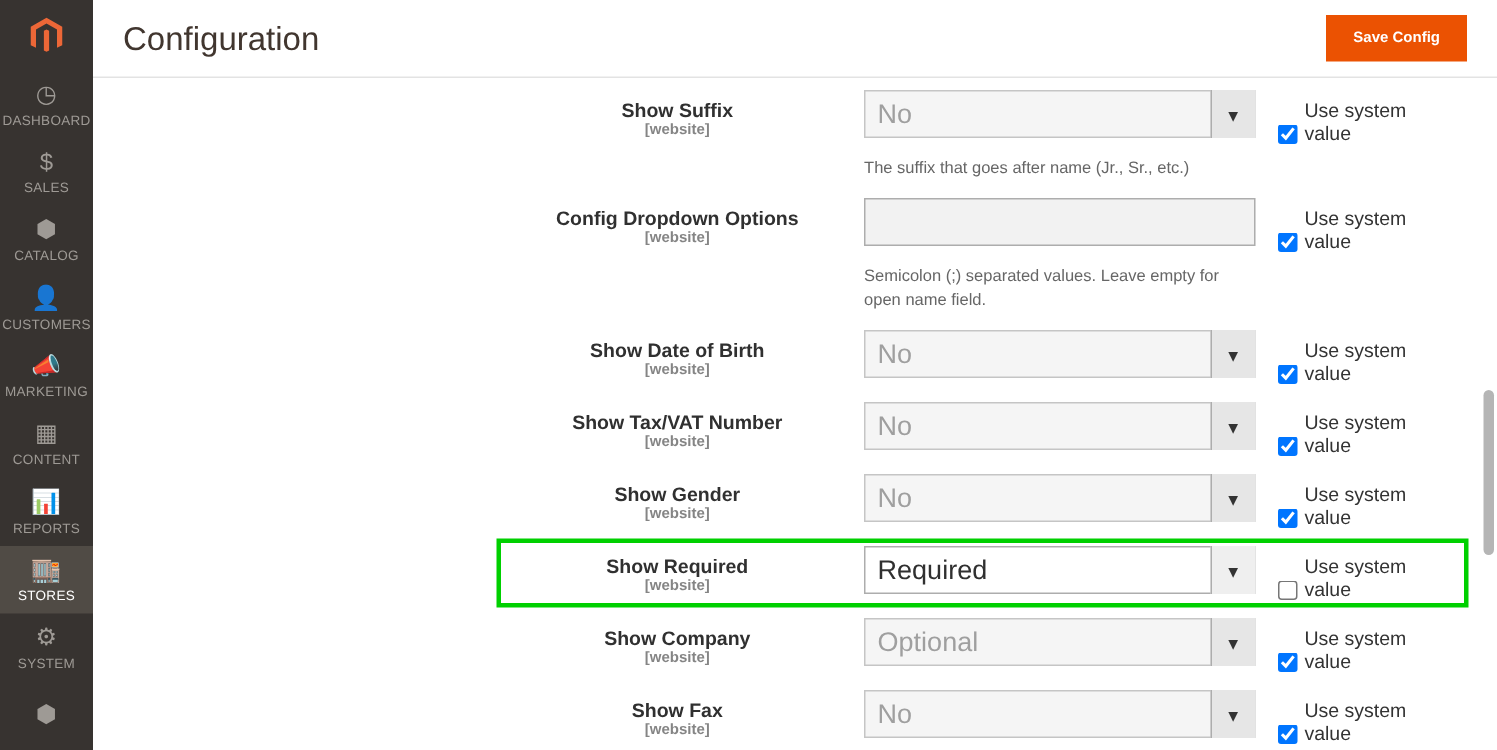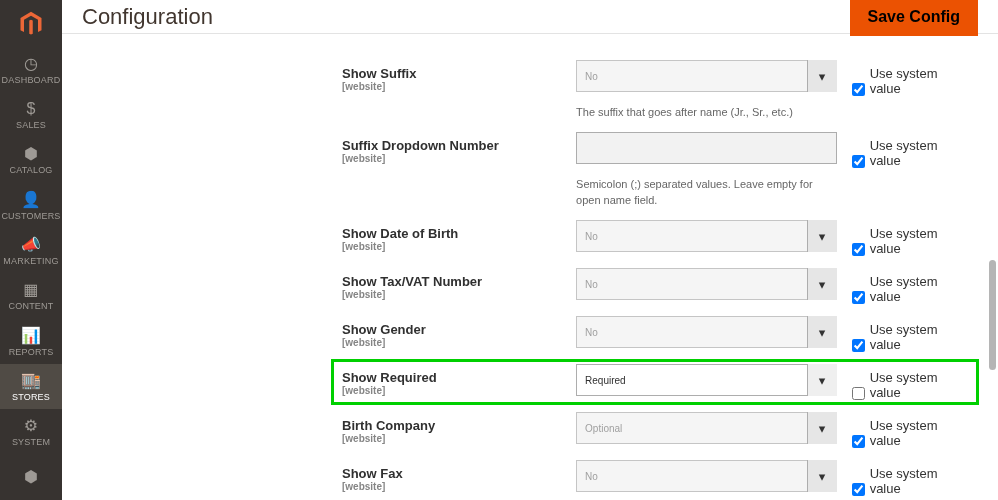--- a/index.html
+++ b/index.html
@@ -7,33 +7,33 @@
 
 .sidebar { position: absolute; left: 0; top: 0; width: 62px; height: 500px; background: #373330; display: flex; flex-direction: column; }
 .sidebar-logo { height: 50px; display: flex; align-items: center; justify-content: center; }
 .sidebar-logo svg { width: 28px; height: 28px; }
 .sidebar-item { display: flex; flex-direction: column; align-items: center; justify-content: center; height: 48px; color: #9e9a95; cursor: pointer; font-size: 9px; letter-spacing: 0.2px; gap: 2px; }
 .sidebar-item.active { background: #504b45; color: #fff; }
 .sidebar-item .icon { font-size: 16px; line-height: 1; display: flex; align-items: center; justify-content: center; height: 18px; }
 .sidebar-item .label { text-transform: uppercase; }
 
 .main { position: absolute; left: 62px; top: 0; right: 0; height: 500px; overflow: hidden; }
-.header { height: 34px; display: flex; align-items: center; padding: 0 20px; border-bottom: 1px solid #e3e3e3; }
+.header { height: 52px; display: flex; align-items: center; padding: 0 20px; border-bottom: 1px solid #e3e3e3; }
 .page-title { font-size: 22px; font-weight: 400; color: #41362f; flex: 1; }
-.save-btn { background: #eb5202; color: #000000; border: none; padding: 10px 18px; font-size: 16px; cursor: pointer; font-weight: 600; }
+.save-btn { background: #eb5202; color: #ffffff; border: none; padding: 10px 18px; font-size: 10px; cursor: pointer; font-weight: 600; }
 
 .content { position: absolute; top: 50px; left: 0; right: 0; bottom: 0; overflow: hidden; padding: 10px 30px 10px 280px; }
 
 .field-row { display: flex; align-items: flex-start; margin-bottom: 12px; }
 .field-row.highlighted { outline: 3px solid #00d000; outline-offset: 2px; margin-left: -6px; padding-left: 6px; margin-right: -6px; padding-right: 6px; }
-.field-label { width: 242px; text-align: left; padding: 6px 15px 0 0; }
+.field-label { width: 242px; text-align: center; padding: 6px 15px 0 0; }
 .field-label .main-label { font-weight: 600; font-size: 13px; color: #303030; }
 .field-label .scope { font-size: 10px; color: #858585; display: block; font-weight: bold; }
 .field-control { width: 270px; margin-right: 15px; }
-.field-control select, .field-control input[type=text] { width: 100%; height: 32px; border: 1px solid #adadad; background: #fff; padding: 0 8px; font-size: 10px; color: #303030; -webkit-appearance: none; appearance: none; }
+.field-control select, .field-control input[type=text] { width: 100%; height: 32px; border: 1px solid #adadad; background: #fff; padding: 0 8px; font-size: 18px; color: #303030; -webkit-appearance: none; appearance: none; }
 .field-control .select-wrap { position: relative; }
 .field-control .select-wrap .arrow { position: absolute; right: 0; top: 0; width: 30px; height: 32px; border-left: 1px solid #adadad; display: flex; align-items: center; justify-content: center; pointer-events: none; background: #efefef; }
 .field-control.disabled select, .field-control.disabled input { background: #f2f2f2; color: #777; }
 .field-control.disabled .arrow { background: #e6e6e6; }
 .field-help { font-size: 11px; color: #666; margin-top: 13px; line-height: 1.4; }
 .field-system { display: flex; align-items: flex-end; padding-top: 6px; }
 .field-system input { margin-right: 5px; }
 
 .section-title { font-size: 16px; color: #303030; padding: 20px 0 8px; display: flex; align-items: center; justify-content: space-between; cursor: pointer; border-top: 1px solid #ccc; margin-top: 10px; }
 
@@ -103,21 +103,21 @@
         <div class="field-control disabled">
           <div class="select-wrap"><select disabled=""><option>No</option></select><span class="arrow">▾</span></div>
           <div class="field-help">The suffix that goes after name (Jr., Sr., etc.)</div>
         </div>
         <label class="field-system">
           <input type="checkbox" checked="" style="">
           <span>Use system value</span>
         </label>
       </div>
       <div class="field-row">
-        <div class="field-label"><span class="main-label">Suffix Dropdown Number</span><span class="scope">[website]</span></div>
+        <div class="field-label"><span class="main-label">Config Dropdown Options</span><span class="scope">[website]</span></div>
         <div class="field-control disabled"><input type="text" disabled="" style=""><div class="field-help">Semicolon (;) separated values.
 Leave empty for open name field.</div></div>
         <label class="field-system">
           <input type="checkbox" checked="" style="">
           <span>Use system value</span>
         </label>
       </div>
       <div class="field-row">
         <div class="field-label"><span class="main-label">Show Date of Birth</span><span class="scope">[website]</span></div>
         <div class="field-control disabled">
@@ -152,21 +152,21 @@
         <div class="field-label"><span class="main-label">Show Required</span><span class="scope">[website]</span></div>
         <div class="field-control">
           <div class="select-wrap"><select><option>Required</option></select><span class="arrow">▾</span></div>
         </div>
         <label class="field-system">
           <input type="checkbox" style="">
           <span>Use system value</span>
         </label>
       </div>
       <div class="field-row">
-        <div class="field-label"><span class="main-label">Birth Company</span><span class="scope">[website]</span></div>
+        <div class="field-label"><span class="main-label">Show Company</span><span class="scope">[website]</span></div>
         <div class="field-control disabled">
           <div class="select-wrap"><select disabled=""><option>Optional</option></select><span class="arrow">▾</span></div>
         </div>
         <label class="field-system">
           <input type="checkbox" checked="" style="">
           <span>Use system value</span>
         </label>
       </div>
       <div class="field-row">
         <div class="field-label"><span class="main-label">Show Fax</span><span class="scope">[website]</span></div>

